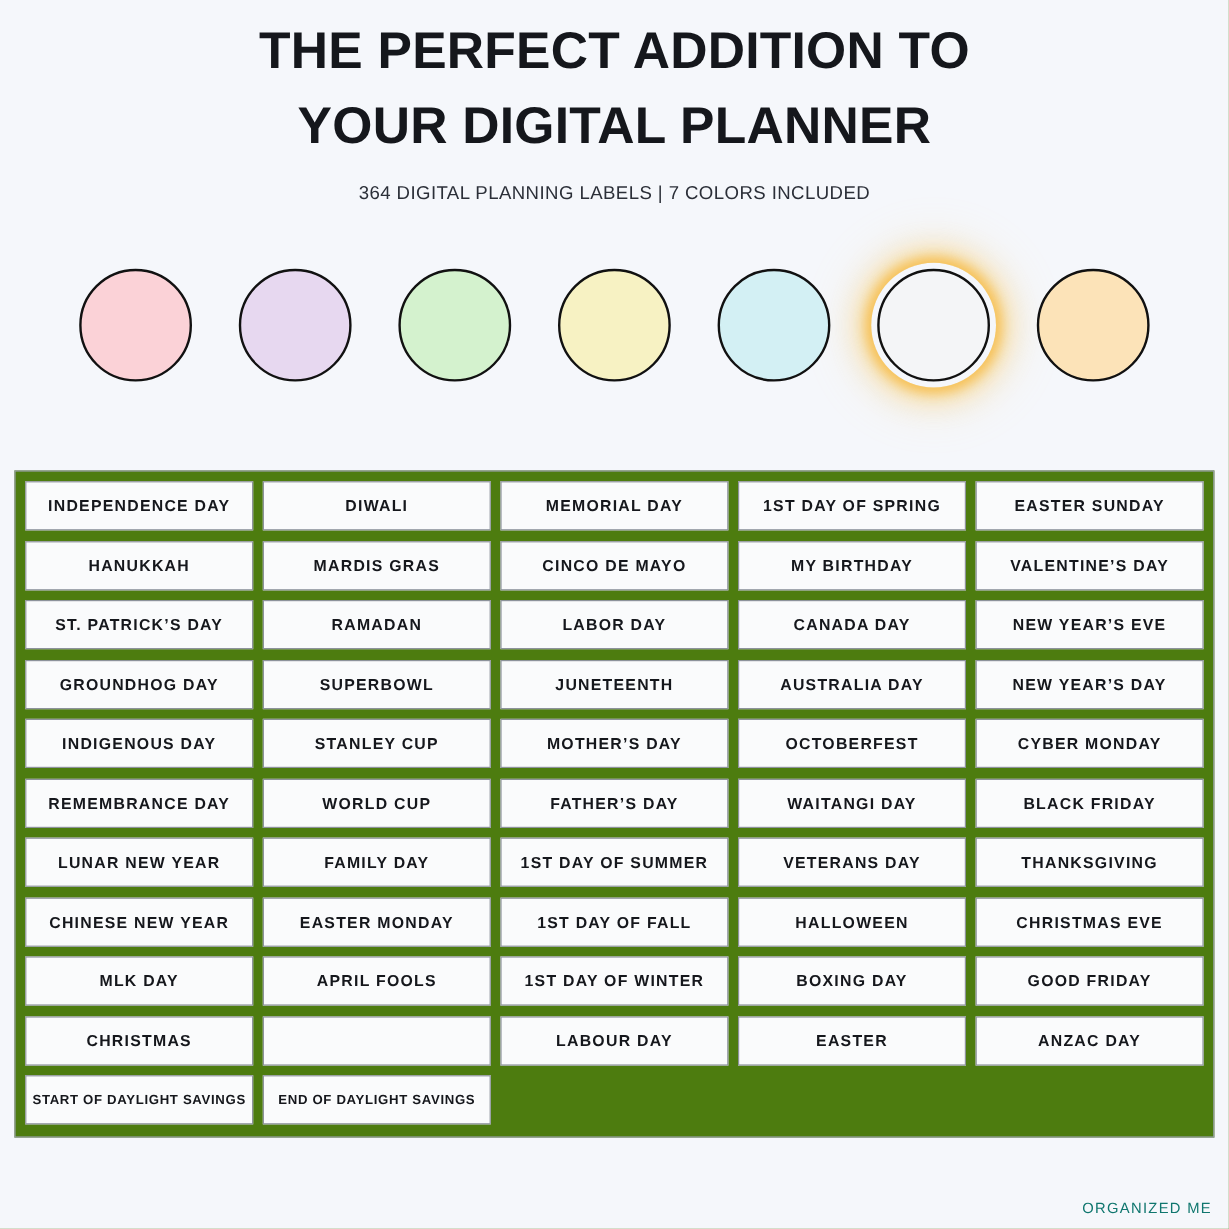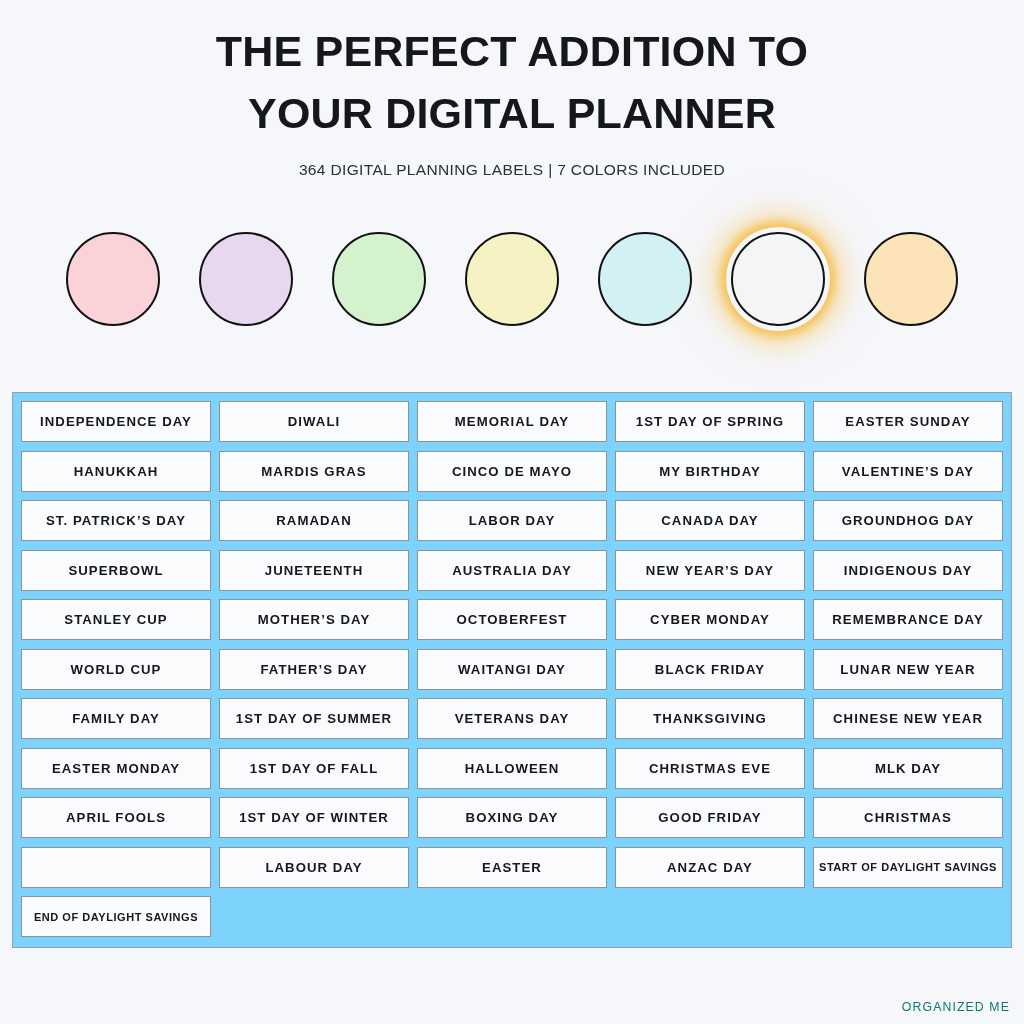--- a/index.html
+++ b/index.html
@@ -11,21 +11,21 @@
     height: 1024px;
     background: #f5f7fb;
     font-family: "Liberation Sans", sans-serif;
     color: #111318;
     overflow: hidden;
     position: relative;
   }
 
   
   .header {
-    padding-top: 20px;
+    padding-top: 12px;
     text-align: center;
   }
   .title {
     font-size: 43px;
     font-weight: 700;
     letter-spacing: 0.2px;
     line-height: 1.45;
     color: #15171c;
     margin: 0 auto;
     max-width: 860px;
@@ -83,21 +83,21 @@
       0 0 22px 12px rgba(248,196,80,0.42),
       0 0 38px 20px rgba(250,212,128,0.20);
   }
 
   
   .grid-panel {
     position: absolute;
     left: 12px;
     top: 392px;
     width: 1000px;
-    background: #7dd3fc;
+    background: #4d7c0f;
     border: 1.4px solid #9aa0a8;
     box-sizing: border-box;
     padding: 8px 8px 10px 8px;
   }
   .grid {
     display: grid;
     grid-template-columns: repeat(5, 1fr);
     column-gap: 8px;
     row-gap: 8.5px;
   }
@@ -185,20 +185,21 @@
       <div class="chip">EASTER SUNDAY</div>
       <div class="chip">HANUKKAH</div>
       <div class="chip">MARDIS GRAS</div>
       <div class="chip">CINCO DE MAYO</div>
       <div class="chip">MY BIRTHDAY</div>
       <div class="chip">VALENTINE’S DAY</div>
       <div class="chip">ST. PATRICK’S DAY</div>
       <div class="chip">RAMADAN</div>
       <div class="chip">LABOR DAY</div>
       <div class="chip">CANADA DAY</div>
+      <div class="chip">NEW YEAR’S EVE</div>
       <div class="chip">GROUNDHOG DAY</div>
       <div class="chip">SUPERBOWL</div>
       <div class="chip">JUNETEENTH</div>
       <div class="chip">AUSTRALIA DAY</div>
       <div class="chip">NEW YEAR’S DAY</div>
       <div class="chip">INDIGENOUS DAY</div>
       <div class="chip">STANLEY CUP</div>
       <div class="chip">MOTHER’S DAY</div>
       <div class="chip">OCTOBERFEST</div>
       <div class="chip">CYBER MONDAY</div>

